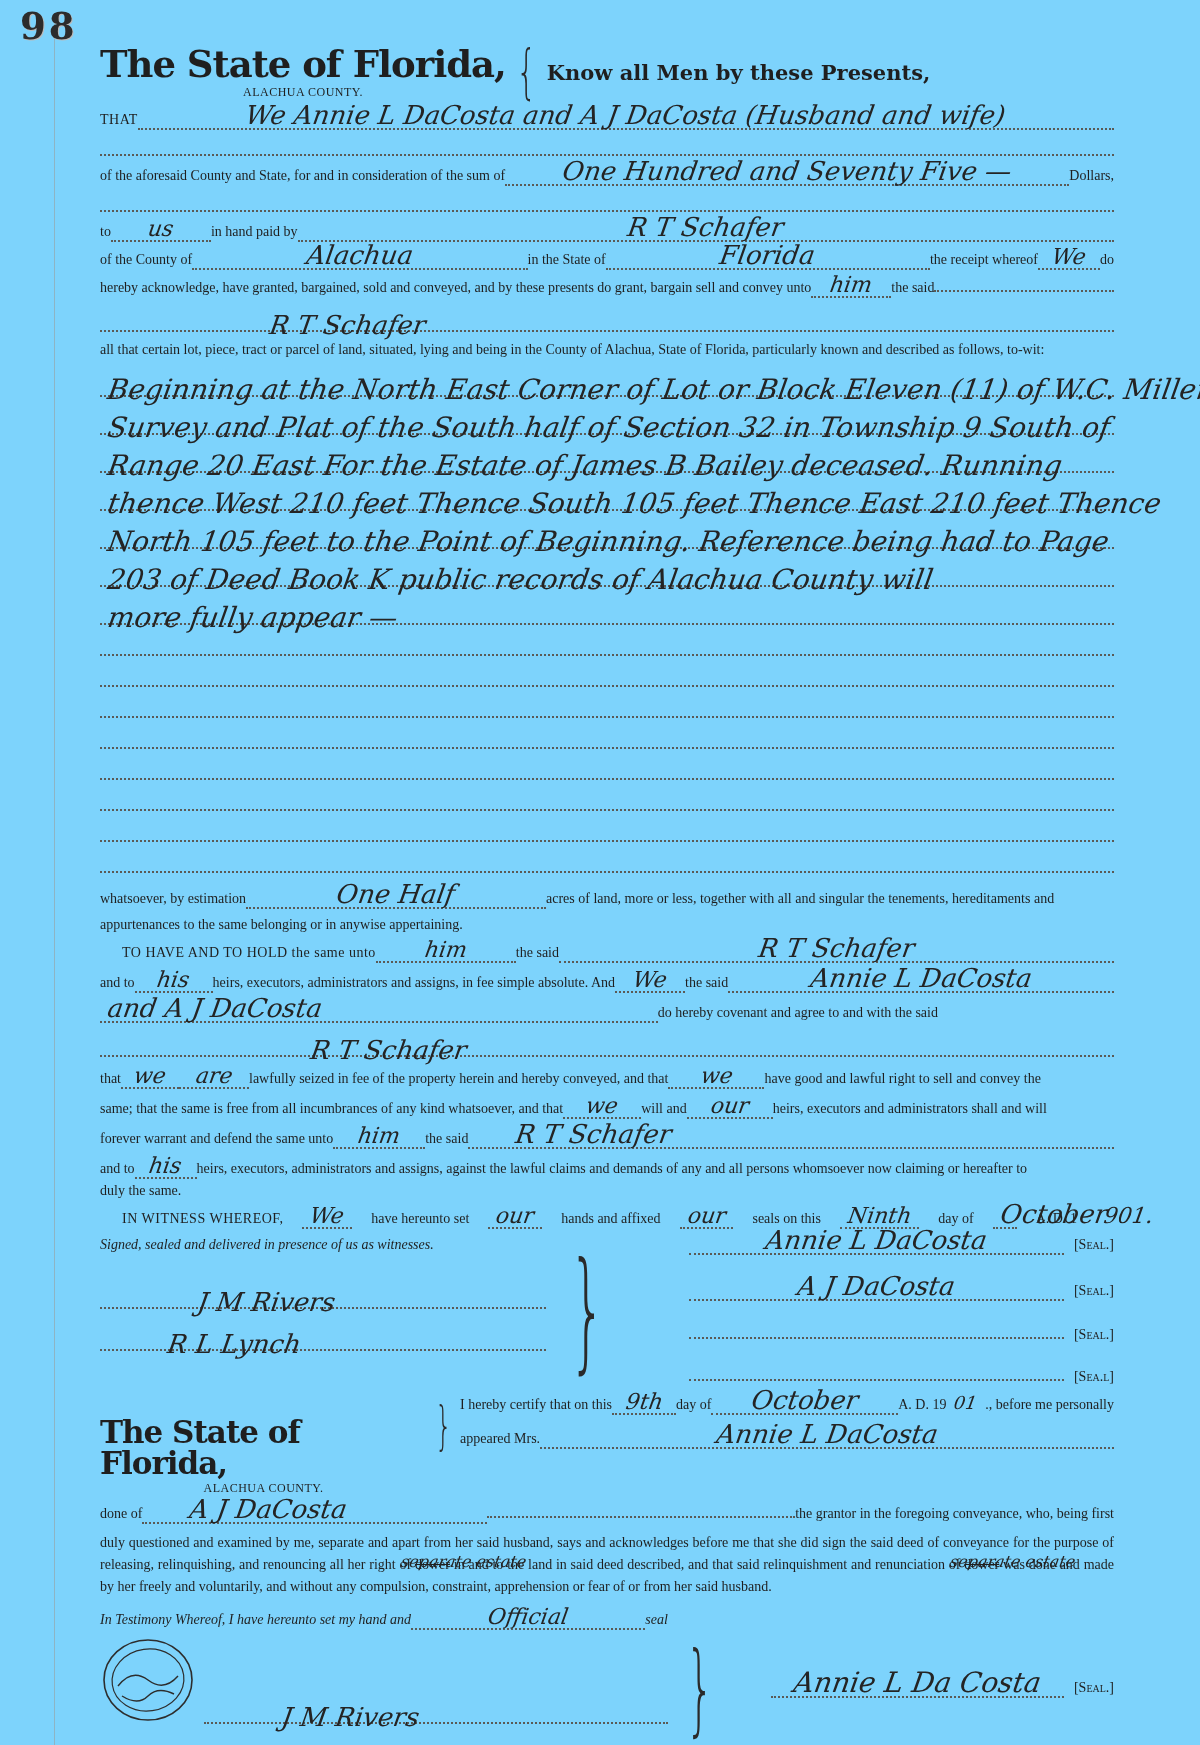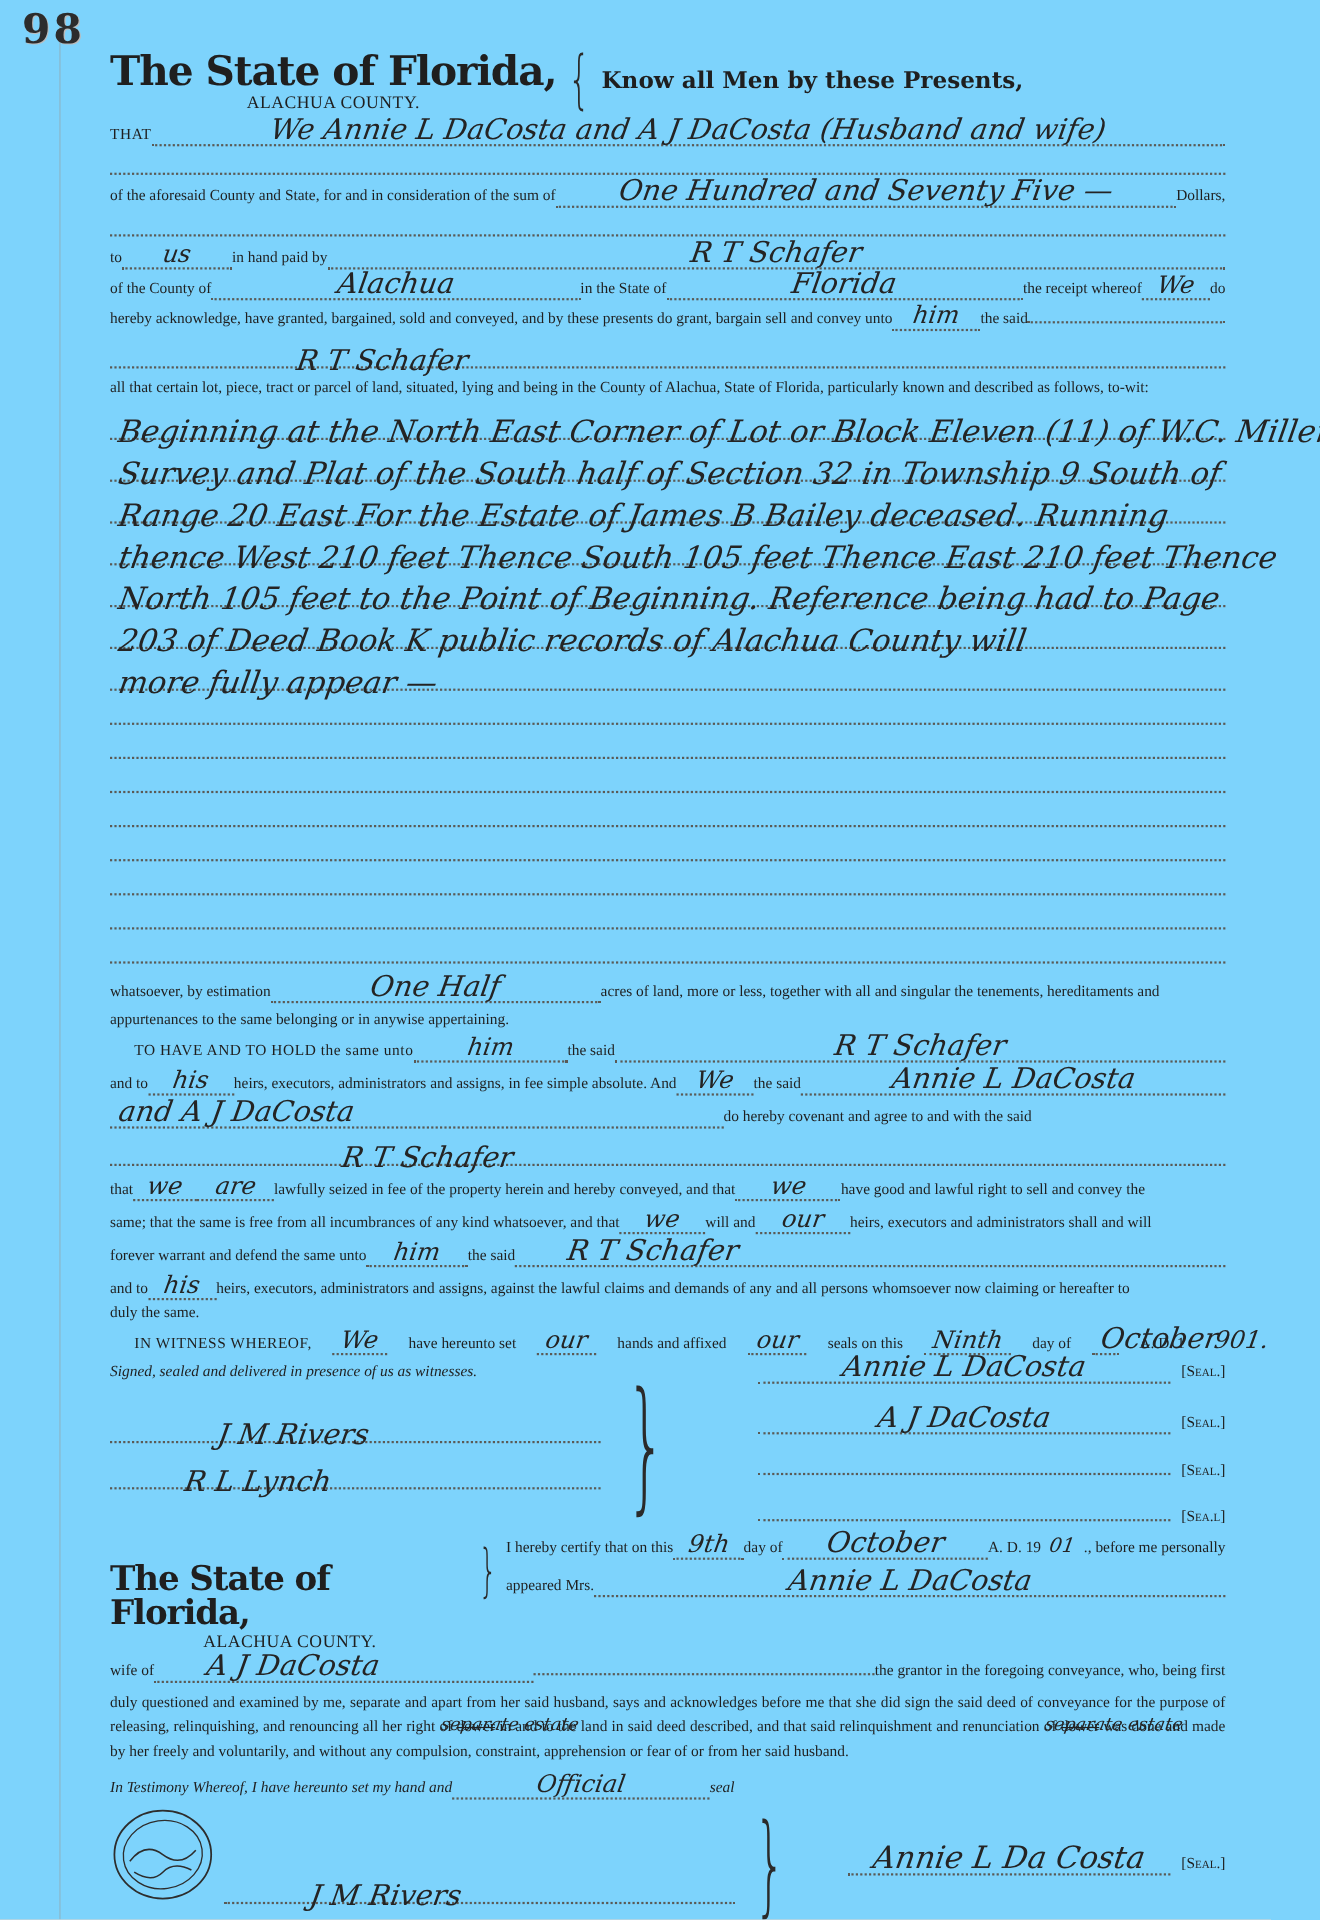--- a/index.html
+++ b/index.html
@@ -7,21 +7,21 @@
     position:relative; width:1200px; height:1745px; margin:0 auto;
     background:#7dd3fc; color:#1f1f1f; overflow:hidden;
     font-family:"Liberation Serif", serif; box-sizing:border-box;
     padding:6px 86px 10px 100px;
   }
   .page::before { content:""; position:absolute; left:54px; top:24px; bottom:0; width:1px; background:#9a9a96; opacity:.55; }
   .pagenum { position:absolute; top:4px; left:20px; font-family:"DejaVu Serif",serif; font-size:37px; font-weight:700; letter-spacing:3px; color:#2c2c2c; text-shadow:1px 1px 0 #bbb; }
 
   .gothic { font-family:"DejaVu Serif",serif; font-weight:700; letter-spacing:-1px; }
   .title-main { font-size:37px; line-height:1; }
-  .title-sub  { font-size:16px; letter-spacing:1.5px; font-weight:400; text-align:center; margin-top:2px; }
+  .title-sub  { font-size:12px; letter-spacing:1.5px; font-weight:400; text-align:center; margin-top:2px; }
   .presents   { font-family:"DejaVu Serif",serif; font-weight:700; font-size:21px; }
 
   .p  { font-size:14px; white-space:nowrap; }
   .pw { font-size:14px; }
   .it { font-style:italic; }
   .caps { letter-spacing:.5px; }
   .just { text-align:justify; }
 
   .hw {
     font-family:"DejaVu Serif",serif; font-style:italic; color:#242424;
@@ -275,21 +275,21 @@
         <span class="p">., before me personally</span>
       </div>
       <div class="row" style="margin-top:14px;">
         <span class="p">appeared Mrs.</span>
         <span class="fill grow"><span class="hw lg">Annie L DaCosta</span></span>
       </div>
     </div>
   </div>
 
   <div class="row" style="margin-top:8px;">
-    <span class="p">wife of</span>
+    <span class="p">done of</span>
     <span class="fill" style="width:34%; text-align:left;"><span class="hw lg" style="margin-left:40px;">A J DaCosta</span></span>
     <span class="fill grow"></span>
     <span class="p">the grantor in the foregoing conveyance, who, being first</span>
   </div>
 
   <div class="pw just" style="margin-top:8px; line-height:22px;">
     <span>duly questioned and examined by me, separate and apart from her said husband, says and acknowledges before me that she did sign the said deed of conveyance for the purpose of releasing, relinquishing, and renouncing all her right of</span>
     <span class="strike-wrap"><span class="hw sep-above">separate estate</span><span class="strike">dower</span></span>
     <span>in and to the land in said deed described, and that said relinquishment and renunciation of</span>
     <span class="strike-wrap"><span class="hw sep-above">separate estate</span><span class="strike">dower</span></span>

